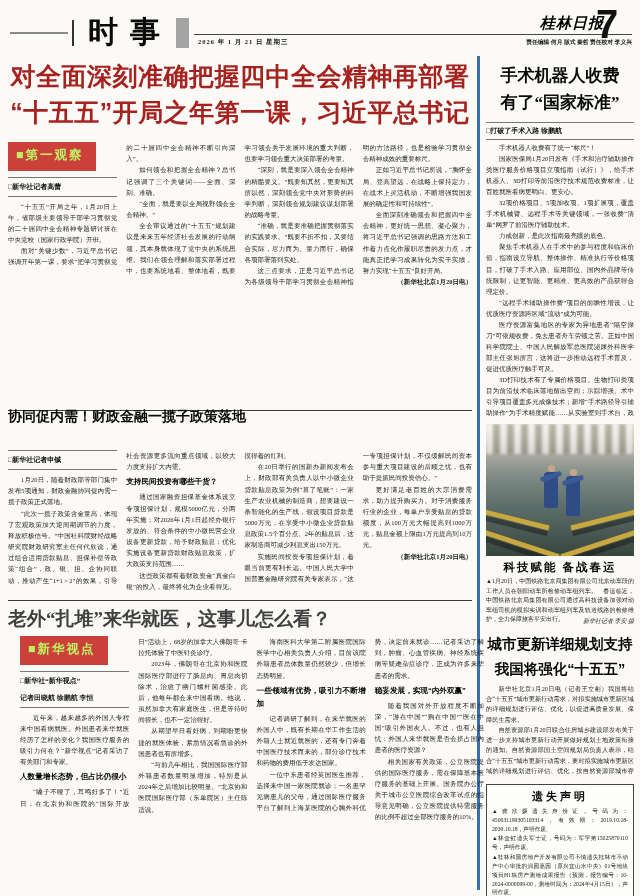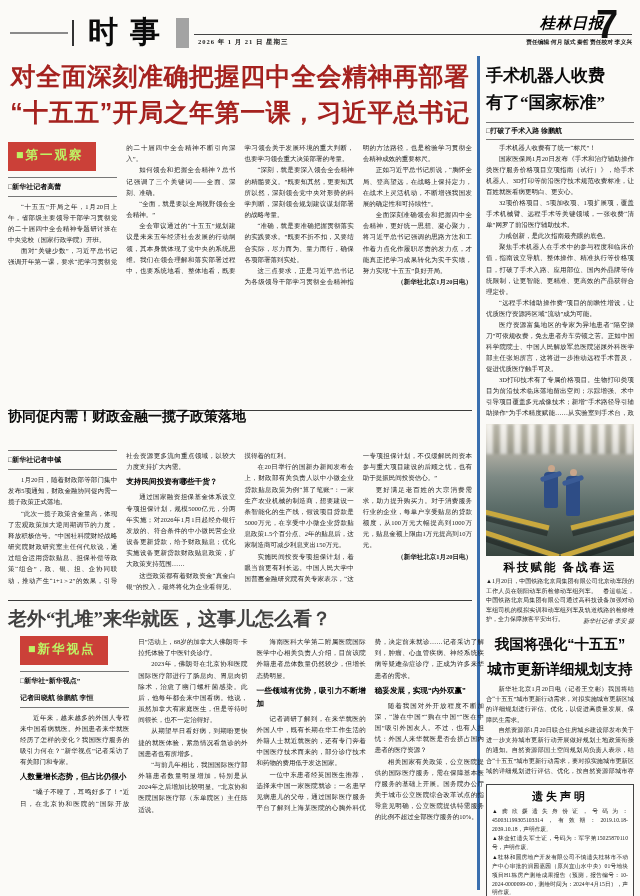--- a/index.html
+++ b/index.html
@@ -42,21 +42,21 @@
   #rule-mid { left:8px; top:410px; width:464px; }
   #mid-headline { left:8px; top:408px; width:464px; text-align:left; font-family:"Liberation Sans",sans-serif;
     font-weight:900; font-size:14px; color:#0b0b0b; }
   #mid-body { left:8px; top:450px; width:464px; height:146px; overflow:hidden; }
   #rule-bottom { left:8px; top:600px; width:464px; }
   #bottom-headline { left:8px; top:606px; width:464px; text-align:left; font-weight:900; font-size:19px; color:#404040; }
   #bottom-body { left:20px; top:636px; width:464px; height:252px; overflow:hidden; }
 
   
   .right-block { left:486px; width:148px; }
-  #r1-headline { top:62px; text-align:left; font-weight:900; font-size:17px; line-height:1.6; color:#0a0a0a; }
+  #r1-headline { top:62px; text-align:center; font-weight:900; font-size:17px; line-height:1.6; color:#0a0a0a; }
   #r1-byline { top:122px; }
   #r1-body { top:142px; height:278px; overflow:hidden; font-size:6.5px; line-height:1.7; text-align:justify; }
   #r1-body p { text-indent:2em; }
 
   #photo { top:424px; height:132px; overflow:hidden; background:linear-gradient(180deg,#e9e5da 0%,#cfcabd 12%,#a8a89e 24%,#7e8a85 40%,#5d6e6a 62%,#38453f 100%); }
   .machinery { position:absolute; left:0; top:0; width:100%; height:30px;
     background:repeating-linear-gradient(90deg, rgba(255,255,255,.55) 0 7px, rgba(125,125,110,.45) 7px 14px); filter:blur(1.5px); }
   .pit-rail { position:absolute; width:70px; height:5px; background:#c9a83e; box-shadow:0 6px 0 rgba(0,0,0,.35); }
   .rail-l { left:-6px; bottom:34px; transform:rotate(14deg); }
   .rail-r { right:-6px; bottom:34px; transform:rotate(-14deg); }
@@ -150,22 +150,22 @@
   <div class="pit-rail rail-l2"></div>
   <div class="pit-rail rail-r2"></div>
   <div class="worker worker-1"></div>
   <div class="worker worker-2"></div>
 </div>
 <div class="abs right-block" id="caption-title">科技赋能    备战春运</div>
 <div class="abs right-block" id="caption-text">▲1月20日，中国铁路北京局集团有限公司北京动车段的工作人员在朝阳动车所检修动车组列车。　春运临近，中国铁路北京局集团有限公司通过高科技设备加强对动车组司机的模拟实训和动车组列车及轨道线路的检修维护，全力保障旅客平安出行。</div>
 <div class="abs right-block" id="caption-credit">新华社记者 李安  摄</div>
 
 <div class="abs right-block" id="r2-headline">
+  <div>城市更新详细规划支持</div>
   <div>我国将强化“十五五”</div>
-  <div>城市更新详细规划支持</div>
 </div>
 <div class="abs right-block single" id="r2-body">
     <p>新华社北京1月20日电（记者王立彬）我国将结合“十五五”城市更新行动需求，对拟实施城市更新区域的详细规划进行评估、优化，以促进高质量发展、保障民生需求。</p>
     <p>自然资源部1月20日联合住房城乡建设部发布关于进一步支持城市更新行动开展做好规划土地政策衔接的通知。自然资源部国土空间规划局负责人表示，结合“十五五”城市更新行动需求，要对拟实施城市更新区域的详细规划进行评估、优化，按自然资源部城市存量空间盘活优化规划指引，采取技术修正、优化调整等方式优化完善详细规划，保障项目有序实施。</p>
   </div>
 
 <div class="abs right-block" id="lost-box">
   <div id="lost-title">遗失声明</div>
   <div id="lost-items">
       <p>▲龚欣媛遗失身份证，号码为：450031199305103314，有效期：2019.10.18-2039.10.18，声明作废。</p>

